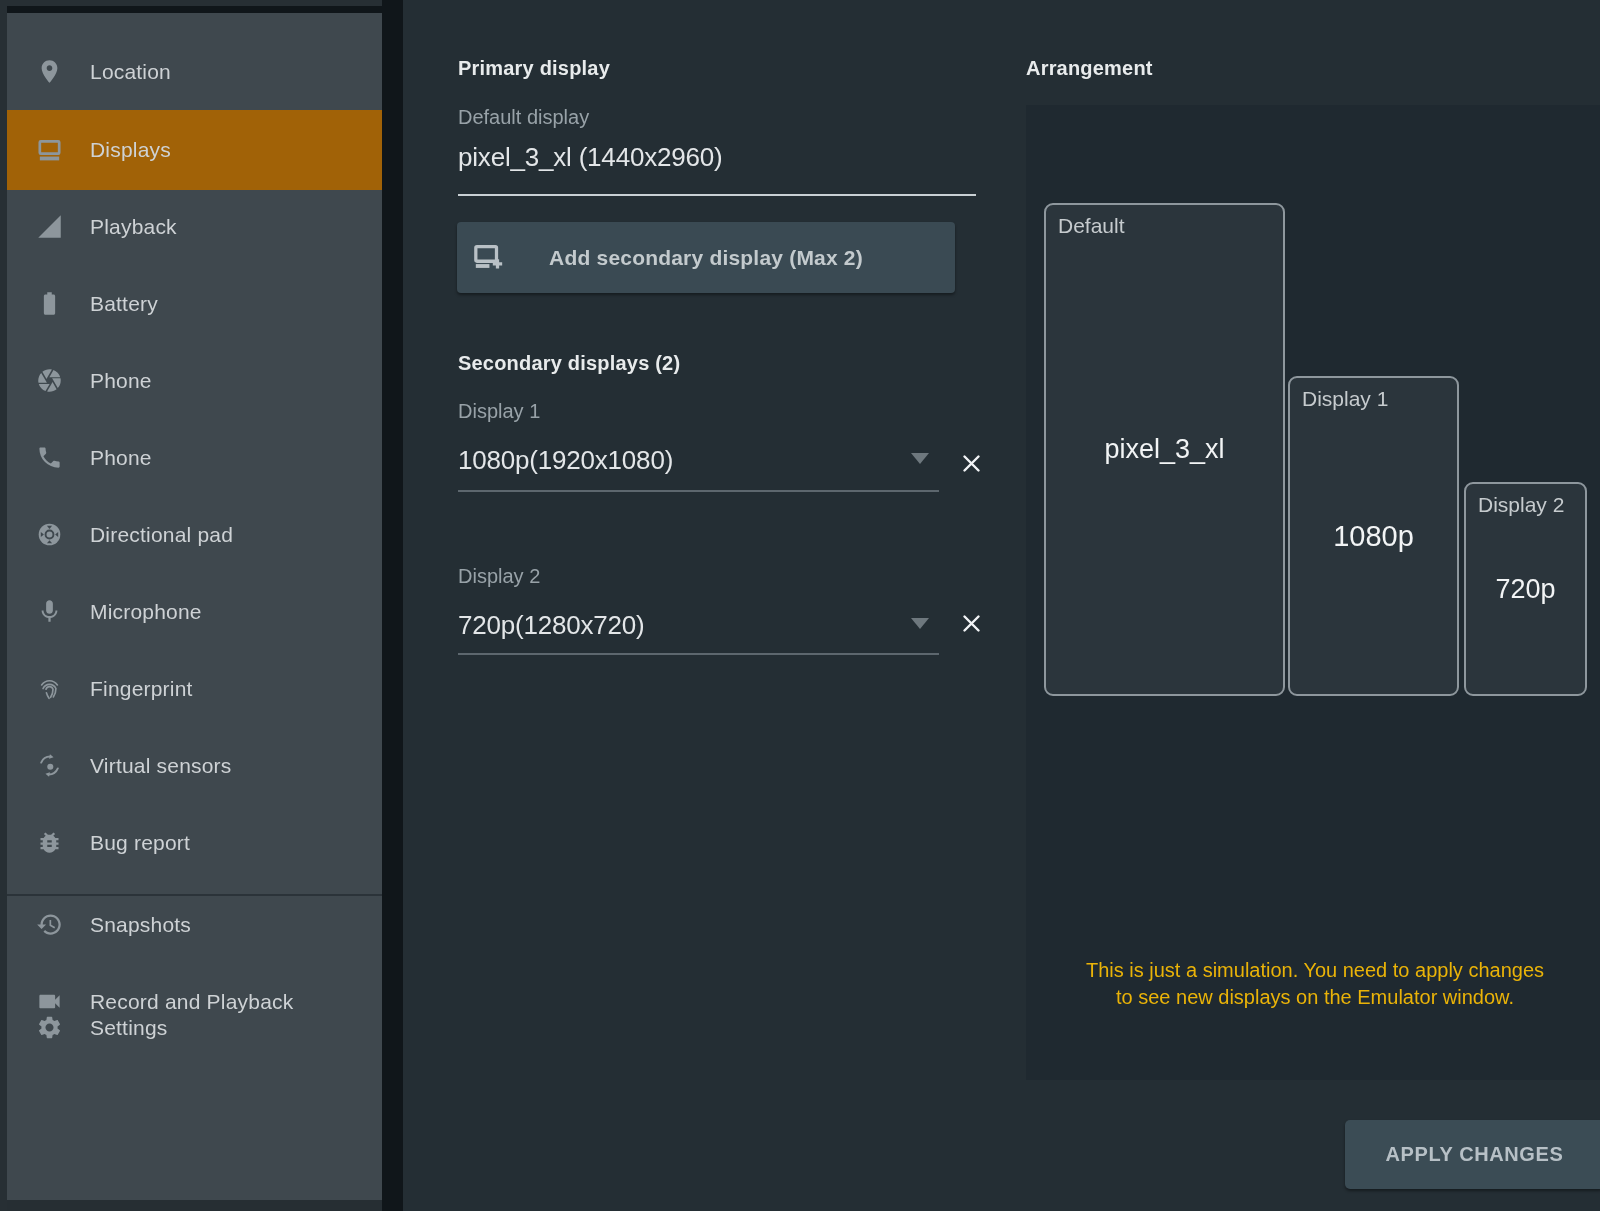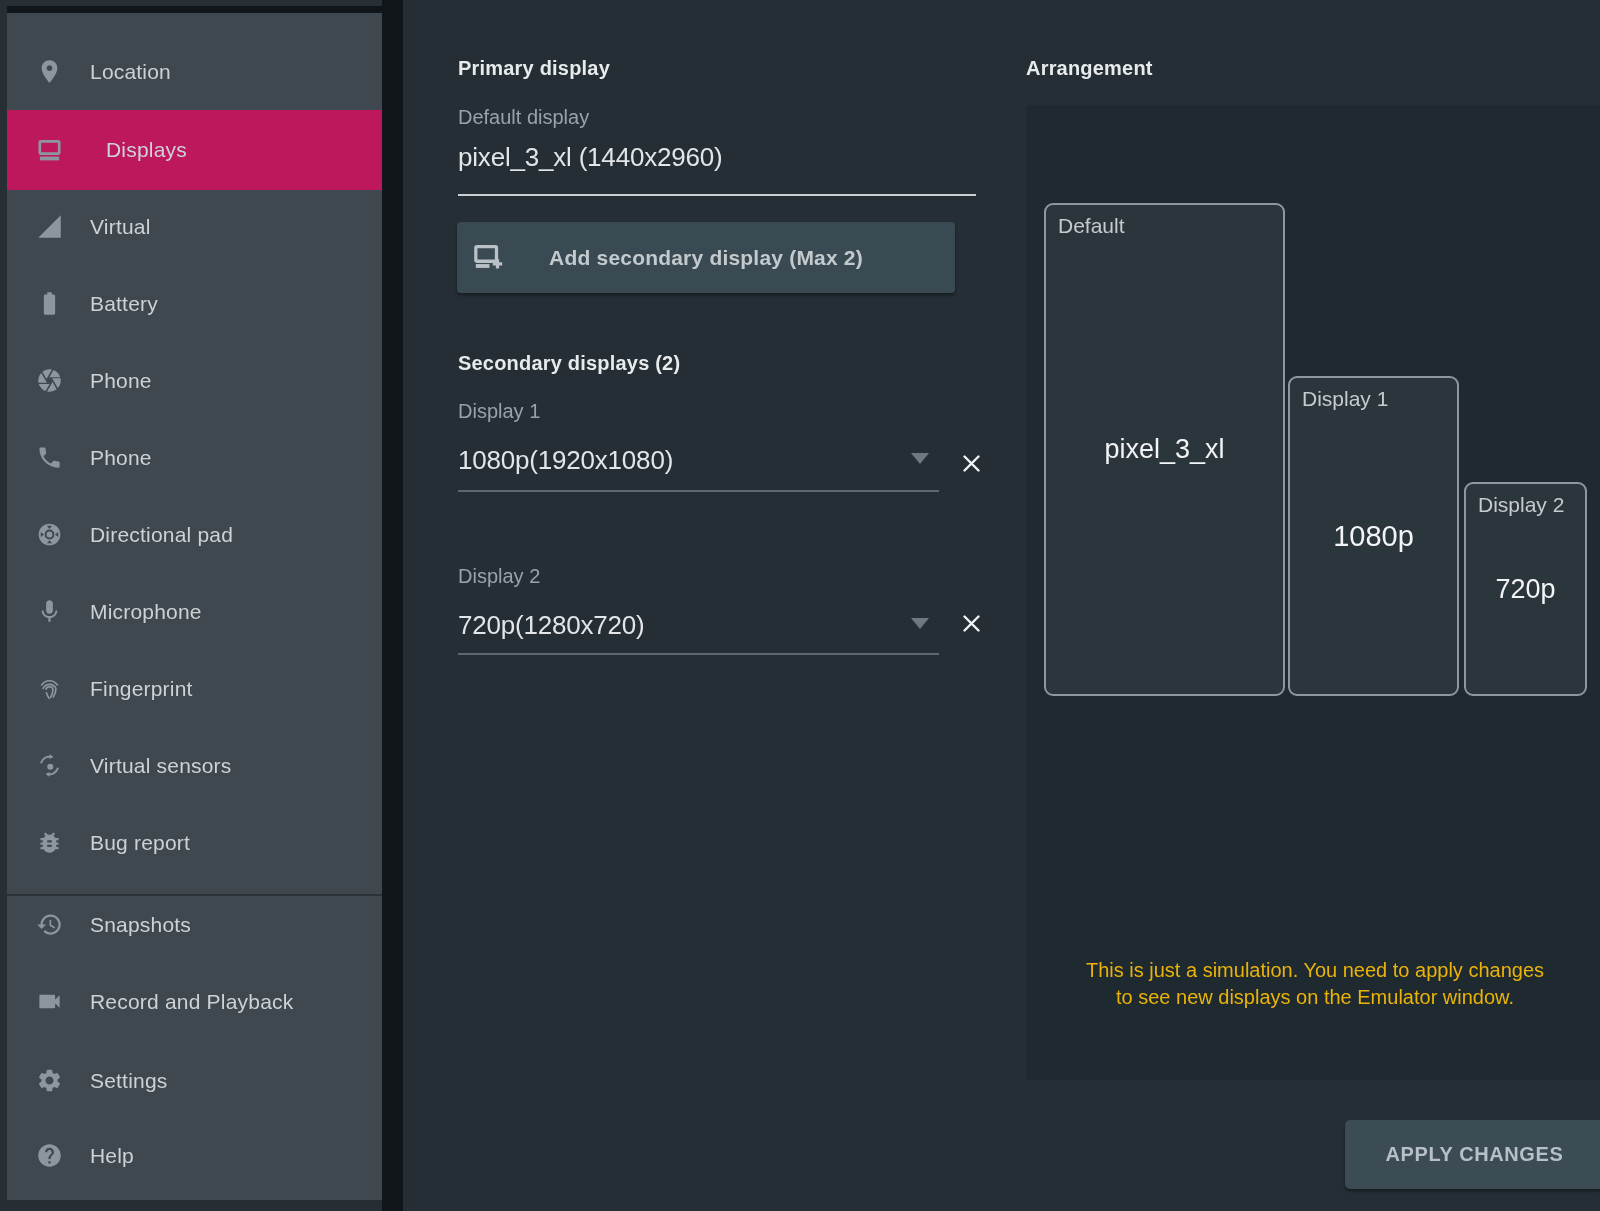--- a/index.html
+++ b/index.html
@@ -6,21 +6,21 @@
   .stage{position:relative;width:1600px;height:1211px;overflow:hidden;
          font-family:"Liberation Sans", sans-serif;
          -webkit-font-smoothing:antialiased;}
   
   .sidebar{position:absolute;left:0;top:0;width:382px;height:1211px;background:#3f484e;margin-top:13px;}
   .edge-left{position:absolute;left:0;top:0;width:7px;height:1211px;background:#272f34;z-index:5;}
   .edge-top{position:absolute;left:0;top:0;width:382px;height:6px;background:#272f34;z-index:5;}
   .side-bottom{position:absolute;left:0;top:1187px;width:382px;height:24px;background:#262e33;}
   .side-divider{position:absolute;left:0;top:881px;width:382px;height:2px;background:#2b3339;}
   .side-item{position:absolute;left:0;width:382px;height:77px;display:flex;align-items:center;cursor:default;}
-  .side-item.selected{background:#be185d;height:80px;gap:16px;}
+  .side-item.selected{background:#a16207;height:80px;}
   .sicon{width:27px;height:27px;margin-left:36px;flex:0 0 27px;color:#8d969c;display:flex;align-items:center;justify-content:center;}
   .sicon svg{width:27px;height:27px;display:block;}
   .slabel{margin-left:27px;font-size:21px;color:#ced2d5;letter-spacing:.2px;white-space:nowrap;}
   
   .main{position:absolute;left:382px;top:0;width:1218px;height:1211px;background:#242e34;margin-left:21px;}
   .h-title{position:absolute;font-size:20px;font-weight:600;color:#e8ebec;letter-spacing:.2px;}
   .f-label{position:absolute;font-size:20px;color:#98a2a8;}
   .f-value{position:absolute;font-size:26px;color:#e3e6e8;letter-spacing:-.2px;white-space:nowrap;}
   .u-bright{position:absolute;height:2px;background:#c9d0d4;}
   .u-dim{position:absolute;height:2px;background:#5d676e;}
@@ -68,21 +68,21 @@
       </span>
       <span class="slabel">Displays</span>
     </div>
 
     <div class="side-item" style="top:175px">
       <span class="sicon">
         <svg viewBox="0 0 24 24" fill="currentColor">
             <path d="M2 22h20V2L2 22z"></path>
           </svg>
       </span>
-      <span class="slabel">Virtual</span>
+      <span class="slabel">Playback</span>
     </div>
 
     <div class="side-item" style="top:252px">
       <span class="sicon">
         <svg viewBox="0 0 24 24" fill="currentColor">
             <path d="M15.67 4H14V2h-4v2H8.33C7.6 4 7 4.6 7 5.33v15.34C7 21.4 7.6 22 8.33 22h7.33c.74 0 1.34-.6 1.34-1.33V5.33C17 4.6 16.4 4 15.67 4z"></path>
           </svg>
       </span>
       <span class="slabel">Battery</span>
     </div>
@@ -177,37 +177,29 @@
 
     <div class="side-item" style="top:950px">
       <span class="sicon">
         <svg viewBox="0 0 24 24" fill="currentColor">
             <path d="M17 10.5V7c0-.55-.45-1-1-1H4c-.55 0-1 .45-1 1v10c0 .55.45 1 1 1h12c.55 0 1-.45 1-1v-3.5l4 4v-11l-4 4z"></path>
           </svg>
       </span>
       <span class="slabel">Record and Playback</span>
     </div>
 
-    <div class="side-item" style="top:1029px">
+    <div class="side-item" style="top:976px">
       <span class="sicon">
         <svg viewBox="0 0 24 24" fill="currentColor">
             <path d="M19.14 12.94c.04-.3.06-.61.06-.94 0-.32-.02-.64-.07-.94l2.03-1.58c.18-.14.23-.41.12-.61l-1.92-3.32c-.12-.22-.37-.29-.59-.22l-2.39.96c-.5-.38-1.03-.7-1.62-.94l-.36-2.54c-.04-.24-.24-.41-.48-.41h-3.84c-.24 0-.43.17-.47.41l-.36 2.54c-.59.24-1.13.57-1.62.94l-2.39-.96c-.22-.08-.47 0-.59.22L2.74 8.87c-.12.21-.08.47.12.61l2.03 1.58c-.05.3-.09.63-.09.94s.02.64.07.94l-2.03 1.58c-.18.14-.23.41-.12.61l1.92 3.32c.12.22.37.29.59.22l2.39-.96c.5.38 1.03.7 1.62.94l.36 2.54c.05.24.24.41.48.41h3.84c.24 0 .44-.17.47-.41l.36-2.54c.59-.24 1.13-.56 1.62-.94l2.39.96c.22.08.47 0 .59-.22l1.92-3.32c.12-.22.07-.47-.12-.61l-2.01-1.58zM12 15.6c-1.98 0-3.6-1.62-3.6-3.6s1.62-3.6 3.6-3.6 3.6 1.62 3.6 3.6-1.62 3.6-3.6 3.6z"></path>
           </svg>
       </span>
       <span class="slabel">Settings</span>
     </div>
 
-    <div class="side-item" style="top:1104px">
-      <span class="sicon">
-        <svg viewBox="0 0 24 24" fill="currentColor">
-            <path d="M12 2C6.48 2 2 6.48 2 12s4.48 10 10 10 10-4.48 10-10S17.52 2 12 2zm1 17h-2v-2h2v2zm2.07-7.75l-.9.92C13.45 12.9 13 13.5 13 15h-2v-.5c0-1.1.45-2.1 1.17-2.83l1.24-1.26c.37-.36.59-.86.59-1.41 0-1.1-.9-2-2-2s-2 .9-2 2H8c0-2.21 1.79-4 4-4s4 1.79 4 4c0 .88-.36 1.68-.93 2.25z"></path>
-          </svg>
-      </span>
-      <span class="slabel">Help</span>
-    </div>
 
     <div class="side-bottom"></div>
   </nav>
   <div class="edge-left"></div>
   <div class="edge-top"></div>
 
   <main class="main">
 
     <div class="h-title" style="left:55px;top:57px">Primary display</div>
     <div class="f-label" style="left:55px;top:106px">Default display</div>

